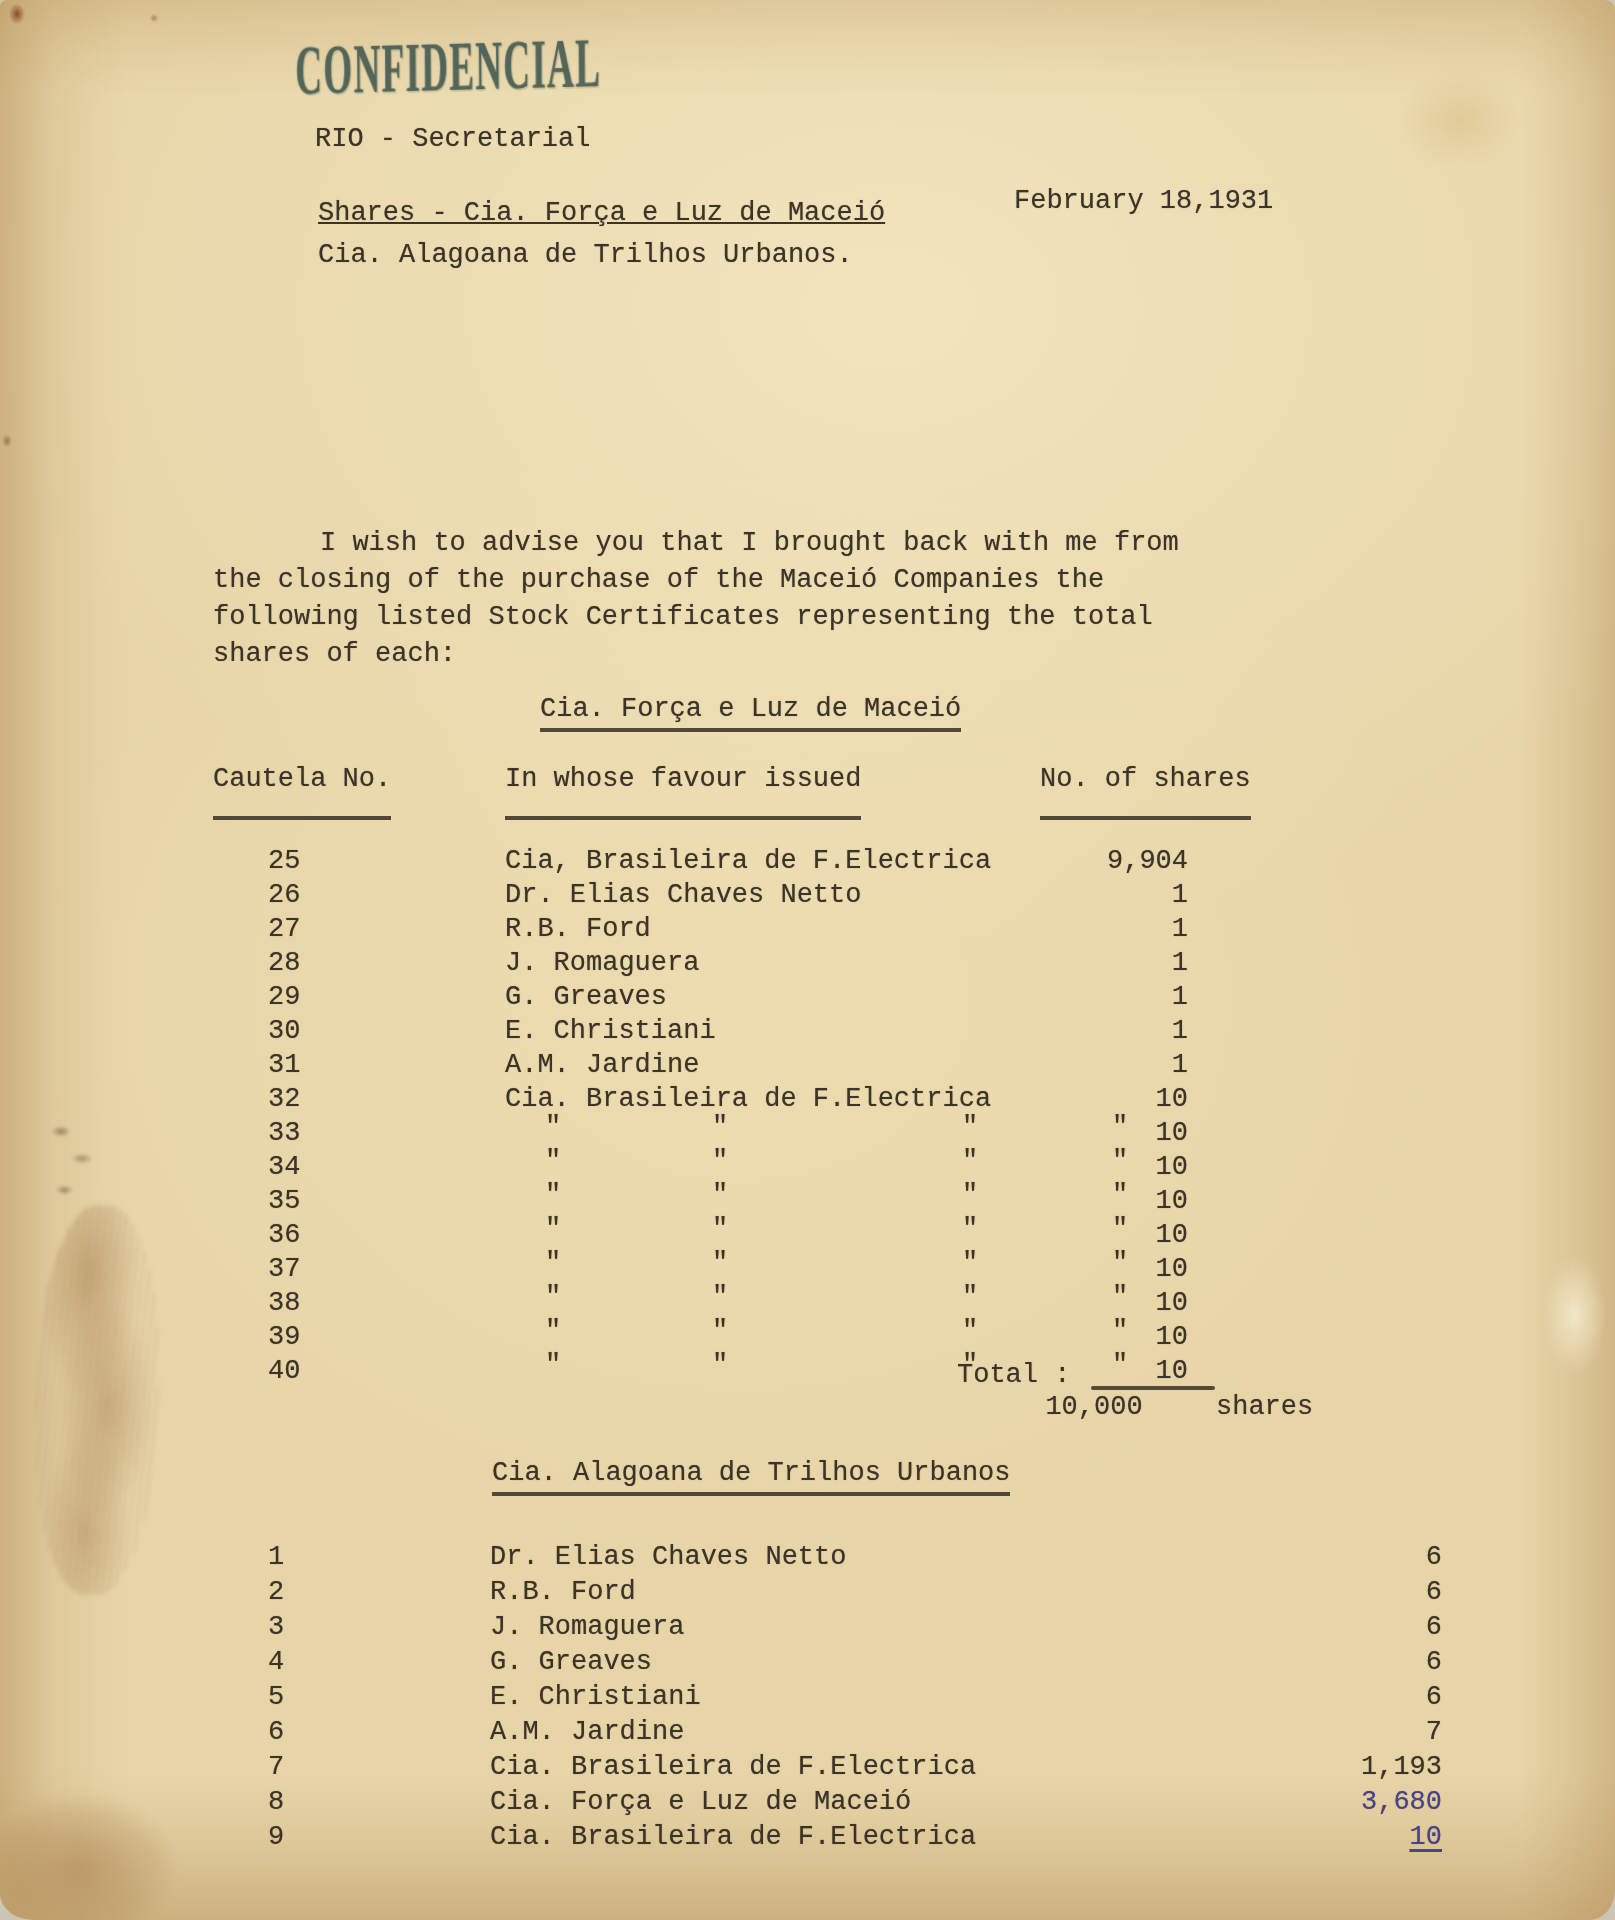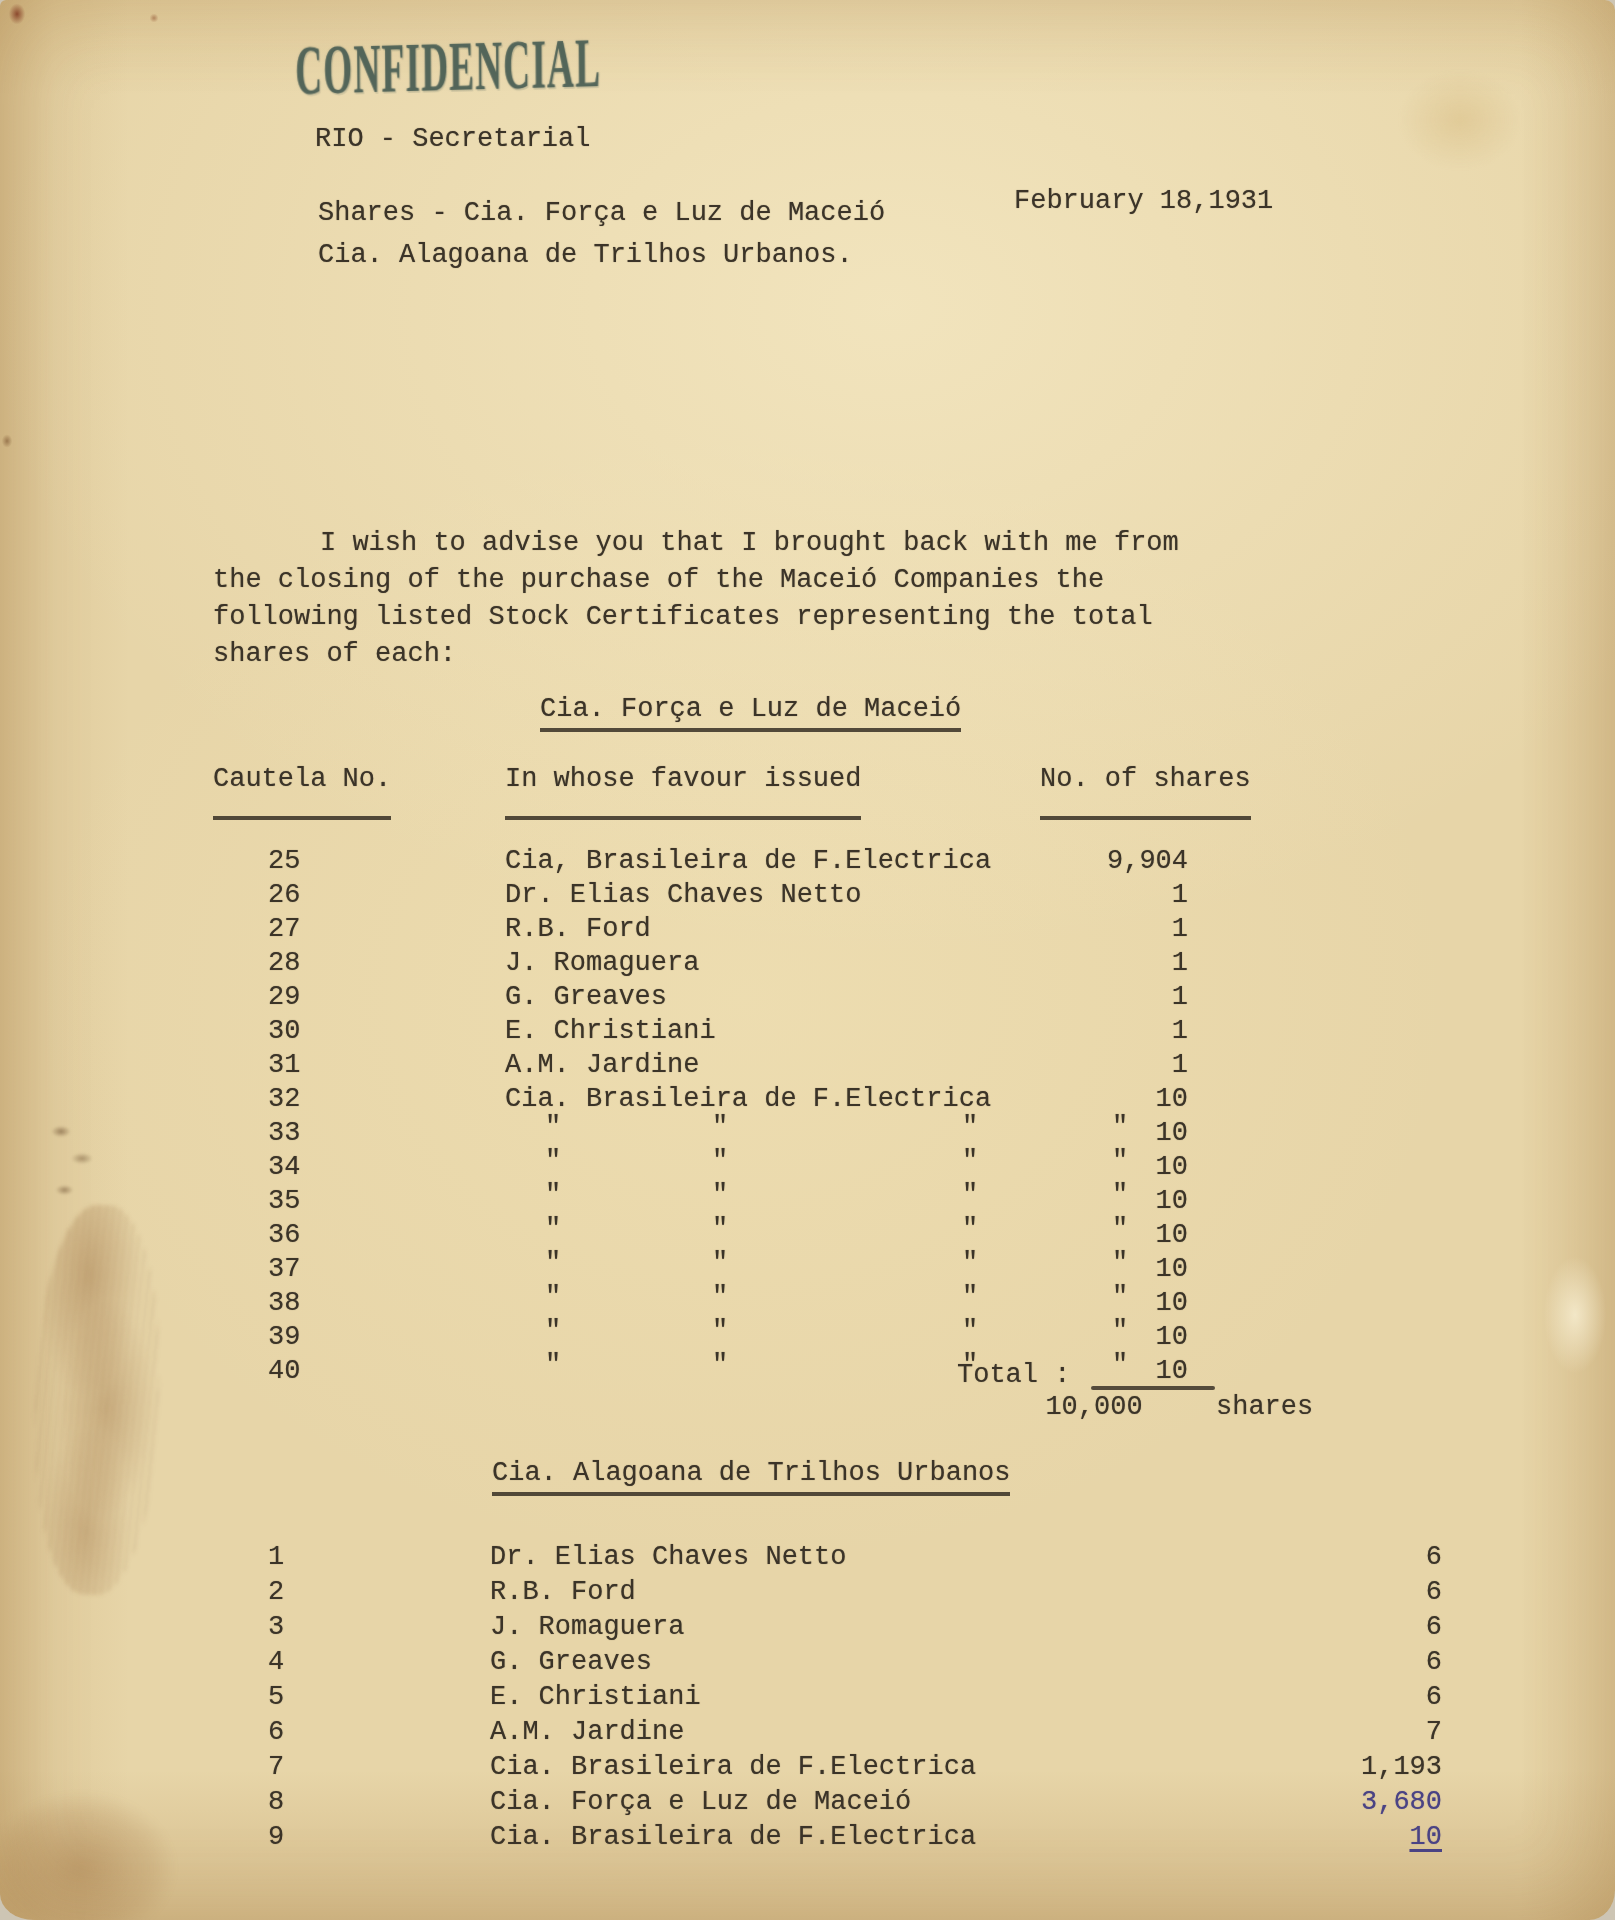--- a/index.html
+++ b/index.html
@@ -31,21 +31,21 @@
     position:absolute; left:295px; top:36px;
     font-family:"Liberation Serif", serif; font-weight:700;
     font-size:62px; line-height:1; letter-spacing:2px;
     color:rgba(72,93,83,.82);
     transform:scaleX(.60) scaleY(1.12) rotate(-.8deg);
     transform-origin:left top;
     text-shadow:0 0 2px rgba(72,93,83,.55), 2px 2px 0 rgba(72,93,83,.14);
     filter:blur(.4px);
   }
   .office   { position:absolute; left:315px;  top:124px; }
-  .subject1 { position:absolute; left:318px;  top:198px; }
+  .subject1 { position:absolute; left:318px;  top:198px;text-decoration:underline; }
   .subject2 { position:absolute; left:318px;  top:240px; }
   .date     { position:absolute; left:1014px; top:186px; }
   #recipients { position:absolute; left:318px; top:381px; }
   .recipient  { height:77px; }
   #body { position:absolute; left:213px; top:528px; }
   .bodyline { height:37px; }
   .indent   { padding-left:107px; }
   .t1title { position:absolute; left:540px; top:694px; }
   .t2title { position:absolute; left:492px; top:1458px; }
   .hdr  { position:absolute; top:764px; }

